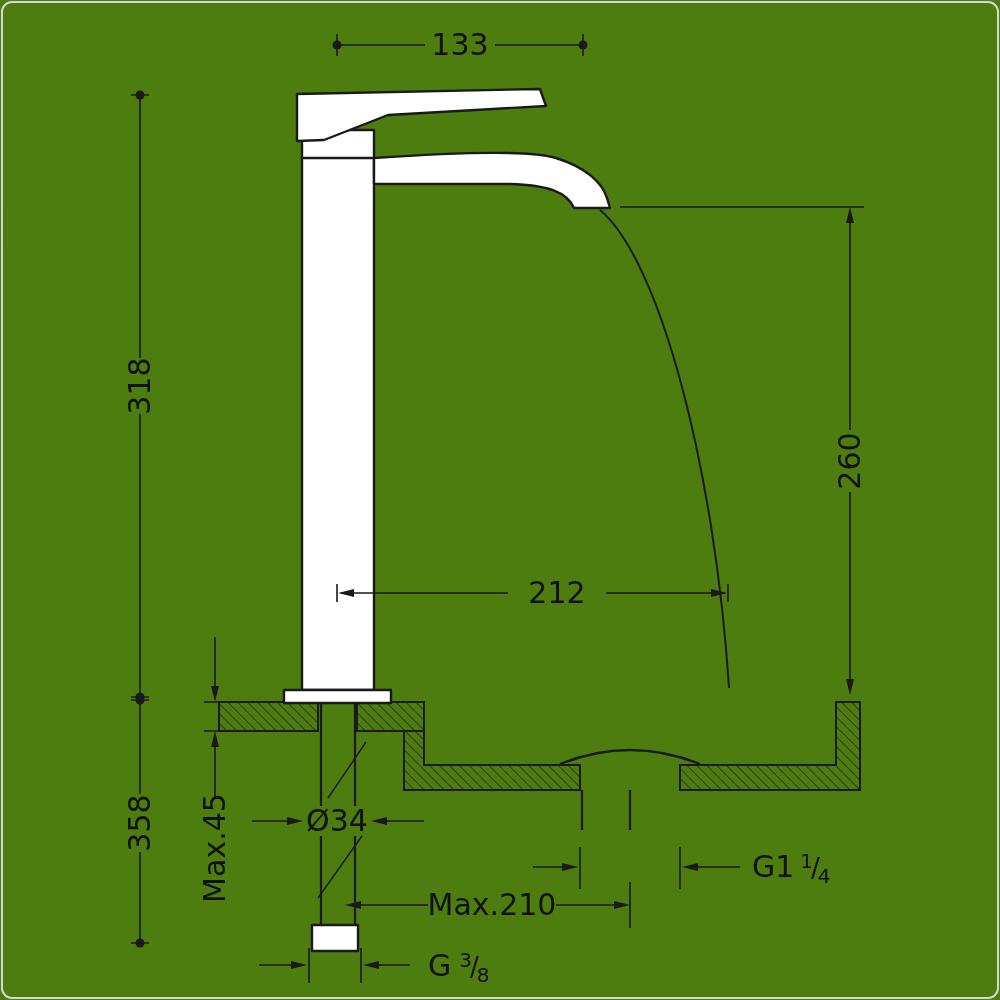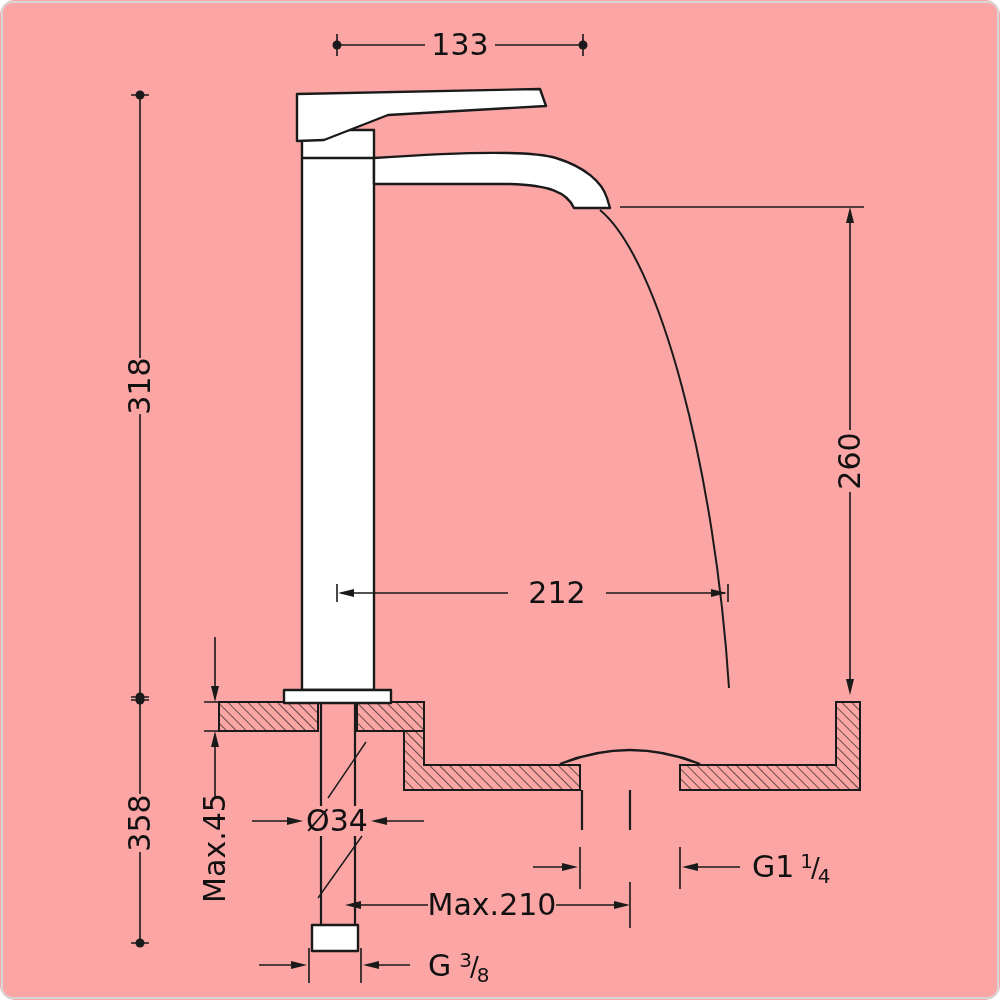--- a/index.html
+++ b/index.html
@@ -1,16 +1,16 @@
 <!DOCTYPE html>
 <html><head>
 <meta charset="utf-8">
 <style>
   html,body{margin:0;padding:0;background:#ffffff;}
-  .stage{position:relative;width:1000px;height:1000px;background:#fca5a5;overflow:hidden;border-radius:15px;}
+  .stage{position:relative;width:1000px;height:1000px;background:#4d7c0f;overflow:hidden;}
   svg{display:block;}
   .outline{fill:#ffffff;stroke:#1a1a1a;stroke-width:2.4;stroke-linejoin:round;}
   .stroke-only{fill:none;stroke:#1a1a1a;stroke-width:2.4;stroke-linejoin:round;}
   .shank{fill:none;stroke:#1a1a1a;stroke-width:2.2;}
   .break-line{fill:none;stroke:#1a1a1a;stroke-width:1.4;}
   .water{fill:none;stroke:#1a1a1a;stroke-width:2;}
   .hatched{fill:url(#hatch);stroke:#1a1a1a;stroke-width:2;stroke-linejoin:miter;}
   .dim{fill:none;stroke:#1a1a1a;stroke-width:1.6;}
   .arrow{fill:#1a1a1a;stroke:none;}
   .dot{fill:#1a1a1a;stroke:none;}

